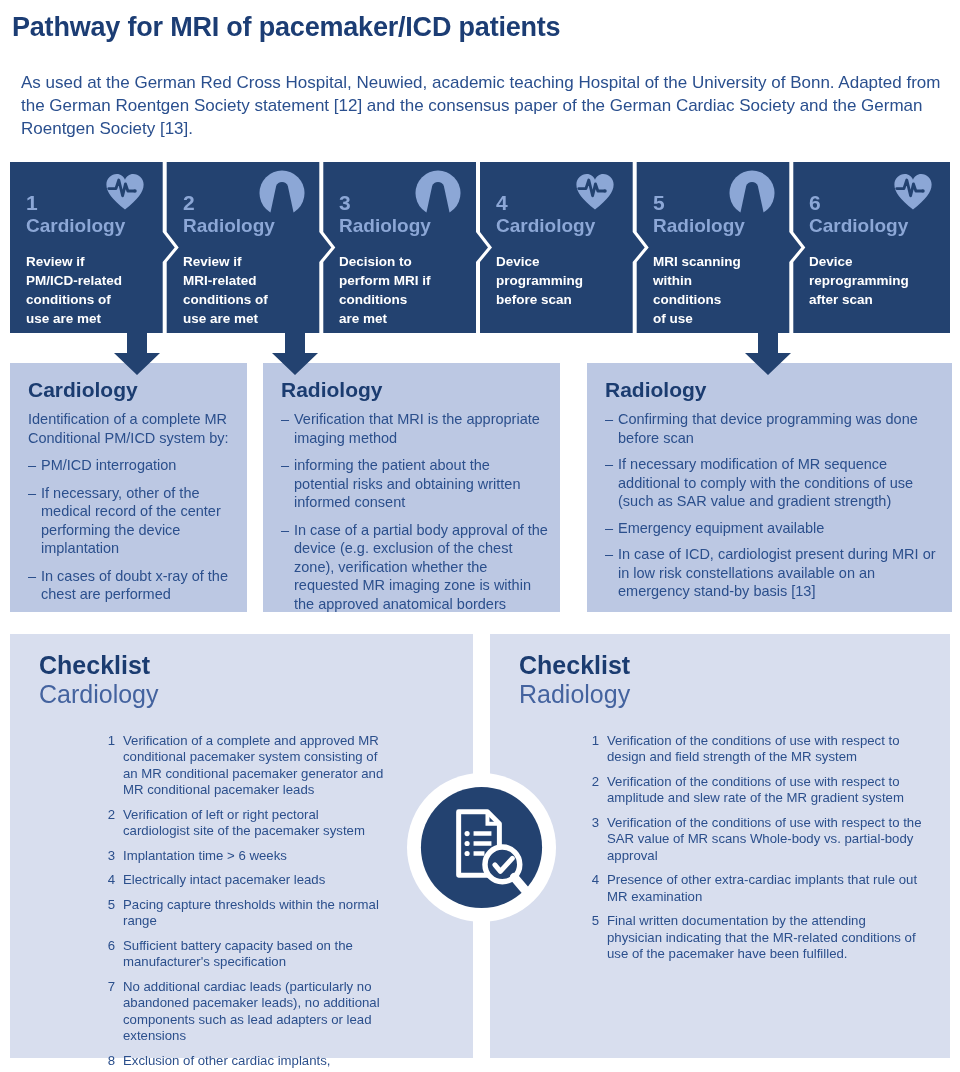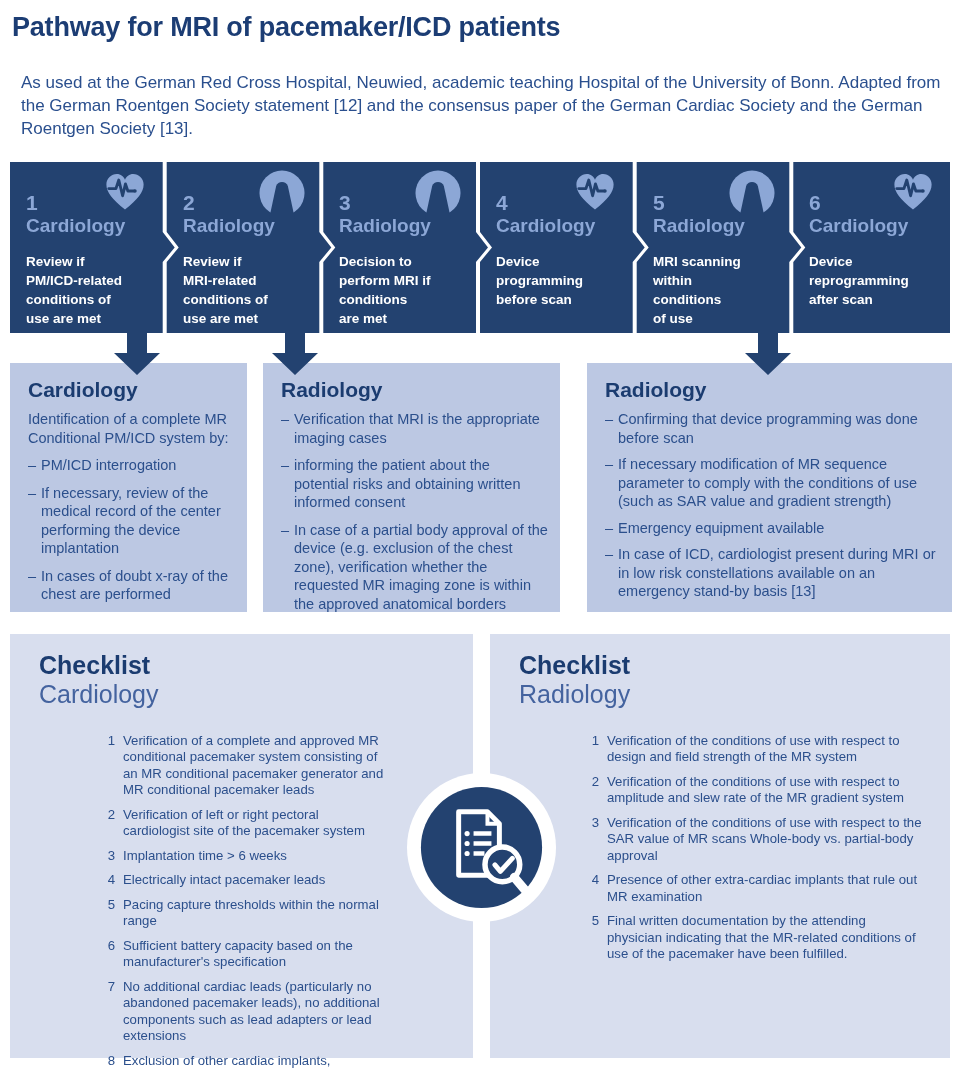--- a/index.html
+++ b/index.html
@@ -153,39 +153,39 @@
   </svg>
   <svg class="down-arrow" style="left:745px;" viewBox="0 0 46 42">
     <path fill="#234270" d="M13 0 H33 V20 H46 L23 42 L0 20 H13 Z"></path>
   </svg>
 
   <div class="detail-box" style="left:10px;width:237px;">
     <h2 class="detail-heading">Cardiology</h2>
     <p class="detail-intro">Identification of a complete MR Conditional PM/ICD system by:</p>
     <ul class="bullets">
       <li class="bullet">PM/ICD interrogation</li>
-      <li class="bullet">If necessary, review of the medical record of the center performing the device implantation</li>
+      <li class="bullet">If necessary, other of the medical record of the center performing the device implantation</li>
       <li class="bullet">In cases of doubt x-ray of the chest are performed</li>
     </ul>
   </div>
 
   <div class="detail-box" style="left:263px;width:297px;">
     <h2 class="detail-heading">Radiology</h2>
     <ul class="bullets" style="margin-top:2px;">
-      <li class="bullet">Verification that MRI is the appropriate imaging cases</li>
+      <li class="bullet">Verification that MRI is the appropriate imaging method</li>
       <li class="bullet">informing the patient about the potential risks and obtaining written informed consent</li>
       <li class="bullet">In case of a partial body approval of the device (e.g. exclusion of the chest zone), verification whether the requested MR imaging zone is within the approved anatomical borders</li>
     </ul>
   </div>
 
   <div class="detail-box" style="left:587px;width:365px;">
     <h2 class="detail-heading">Radiology</h2>
     <ul class="bullets" style="margin-top:2px;">
       <li class="bullet" style="margin-bottom:8px;">Confirming that device programming was done before scan</li>
-      <li class="bullet" style="margin-bottom:8px;">If necessary modification of MR sequence parameter to comply with the conditions of use (such as SAR value and gradient strength)</li>
+      <li class="bullet" style="margin-bottom:8px;">If necessary modification of MR sequence additional to comply with the conditions of use (such as SAR value and gradient strength)</li>
       <li class="bullet" style="margin-bottom:8px;">Emergency equipment available</li>
       <li class="bullet" style="margin-bottom:8px;">In case of ICD, cardiologist present during MRI or in low risk constellations available on an emergency stand-by basis [13]</li>
     </ul>
   </div>
 
   <div class="checklist cl-left" style="left:10px;width:463px;">
     <h2 class="cl-title">Checklist</h2>
     <h3 class="cl-sub">Cardiology</h3>
     <ol class="cl-items">
       <li class="cl-item">

